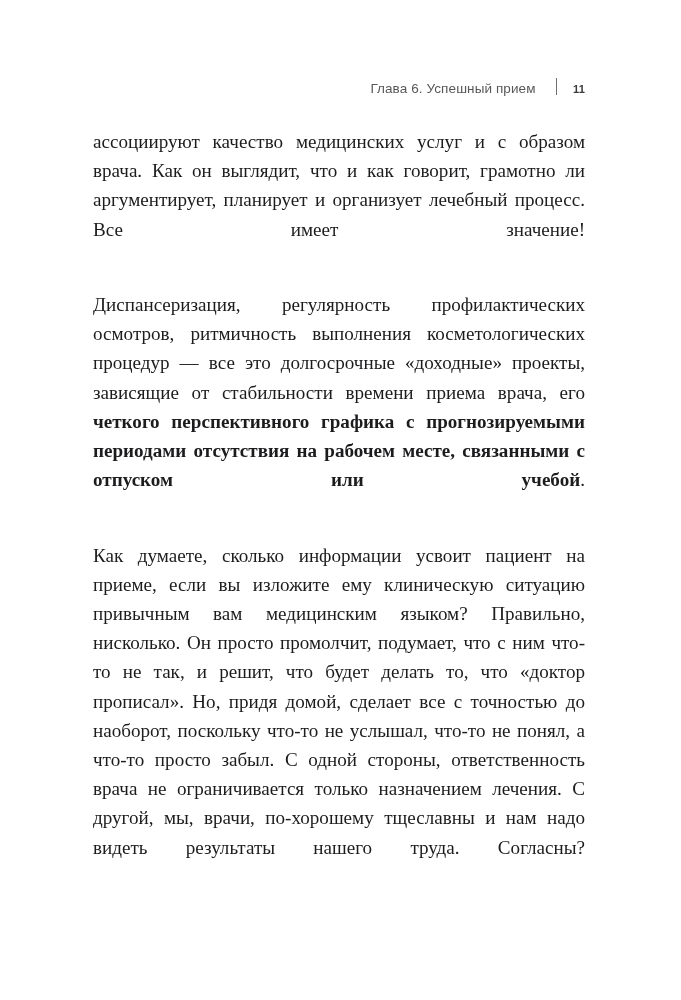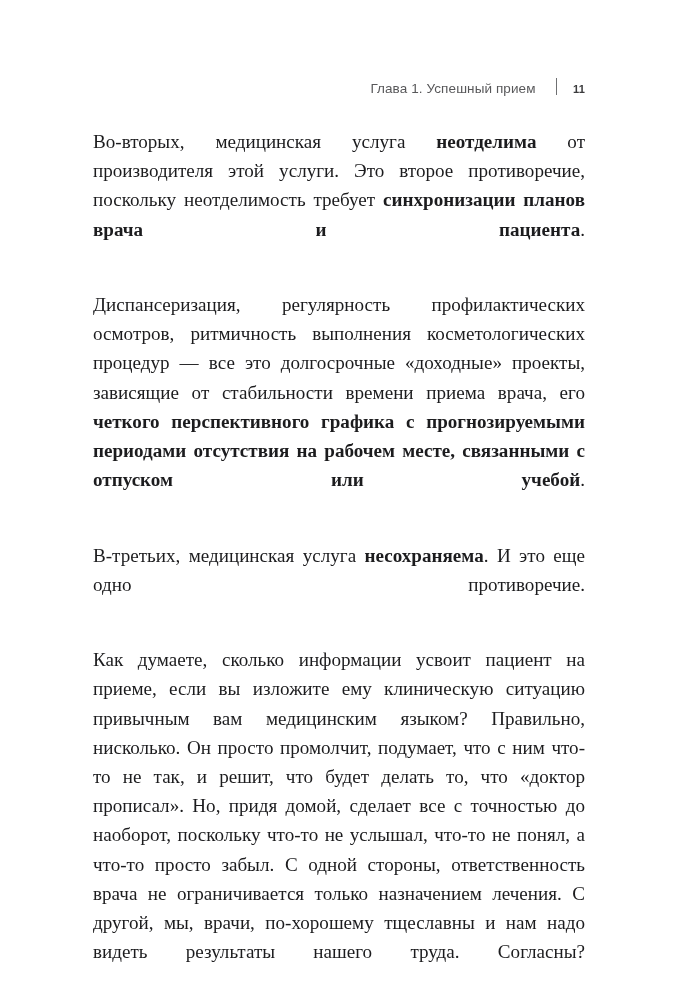--- a/index.html
+++ b/index.html
@@ -92,25 +92,24 @@
     display: inline-block;
     width: 100%;
   }
 </style>
 </head>
 <body>
 
 <div class="page">
 
   <div class="running-head">
-    <span class="running-head-title">Глава 1. Успешный прием</span>
+    <span class="running-head-title">Глава 6. Успешный прием</span>
     <span class="running-head-sep"></span>
     <span class="running-head-page">11</span>
   </div>
 
   <div class="text-body">
-      <p class="para"><span>Во-вторых, медицинская услуга </span><b>неотделима</b><span> от производителя этой услуги. Это второе противоречие, поскольку неотделимость требует </span><b>синхронизации планов врача и пациента</b><span>.</span></p>
+      <p class="para"><span>ассоциируют качество медицинских услуг и с образом врача. Как он выглядит, что и как говорит, грамотно ли аргументирует, планирует и организует лечебный процесс. Все имеет значение!</span></p>
       <p class="para"><span>Диспансеризация, регулярность профилактических осмотров, ритмичность выполнения косметологических процедур — все это долгосрочные «доходные» проекты, зависящие от стабильности времени приема врача, его </span><b>четкого перспективного графика с прогнозируемыми периодами отсутствия на рабочем месте, связанными с отпуском или учебой</b><span>.</span></p>
-      <p class="para"><span>В-третьих, медицинская услуга </span><b>несохраняема</b><span>. И это еще одно противоречие.</span></p>
       <p class="para"><span>Как думаете, сколько информации усвоит пациент на приеме, если вы изложите ему клиническую ситуацию привычным вам медицинским языком? Правильно, нисколько. Он просто промолчит, подумает, что с ним что-то не так, и решит, что будет делать то, что «доктор прописал». Но, придя домой, сделает все с точностью до наоборот, поскольку что-то не услышал, что-то не понял, а что-то просто забыл. С одной стороны, ответственность врача не ограничивается только назначением лечения. С другой, мы, врачи, по-хорошему тщеславны и нам надо видеть результаты нашего труда. Согласны?</span></p>
     </div>
 
 </div>
 
 </body></html>

